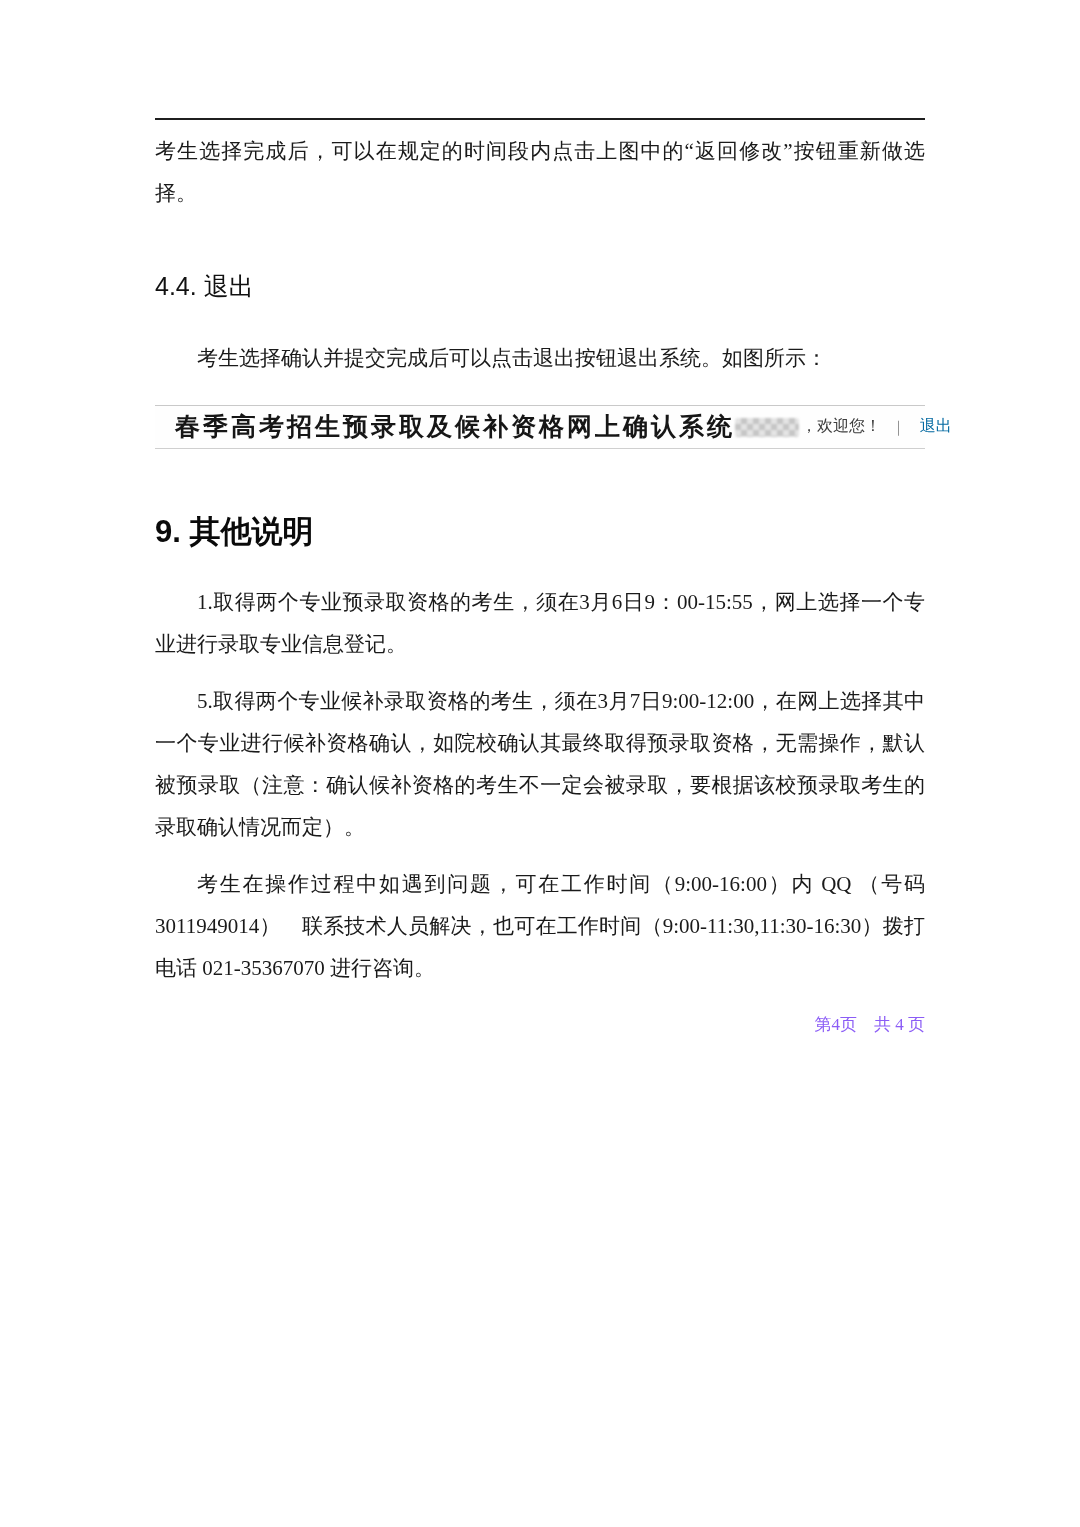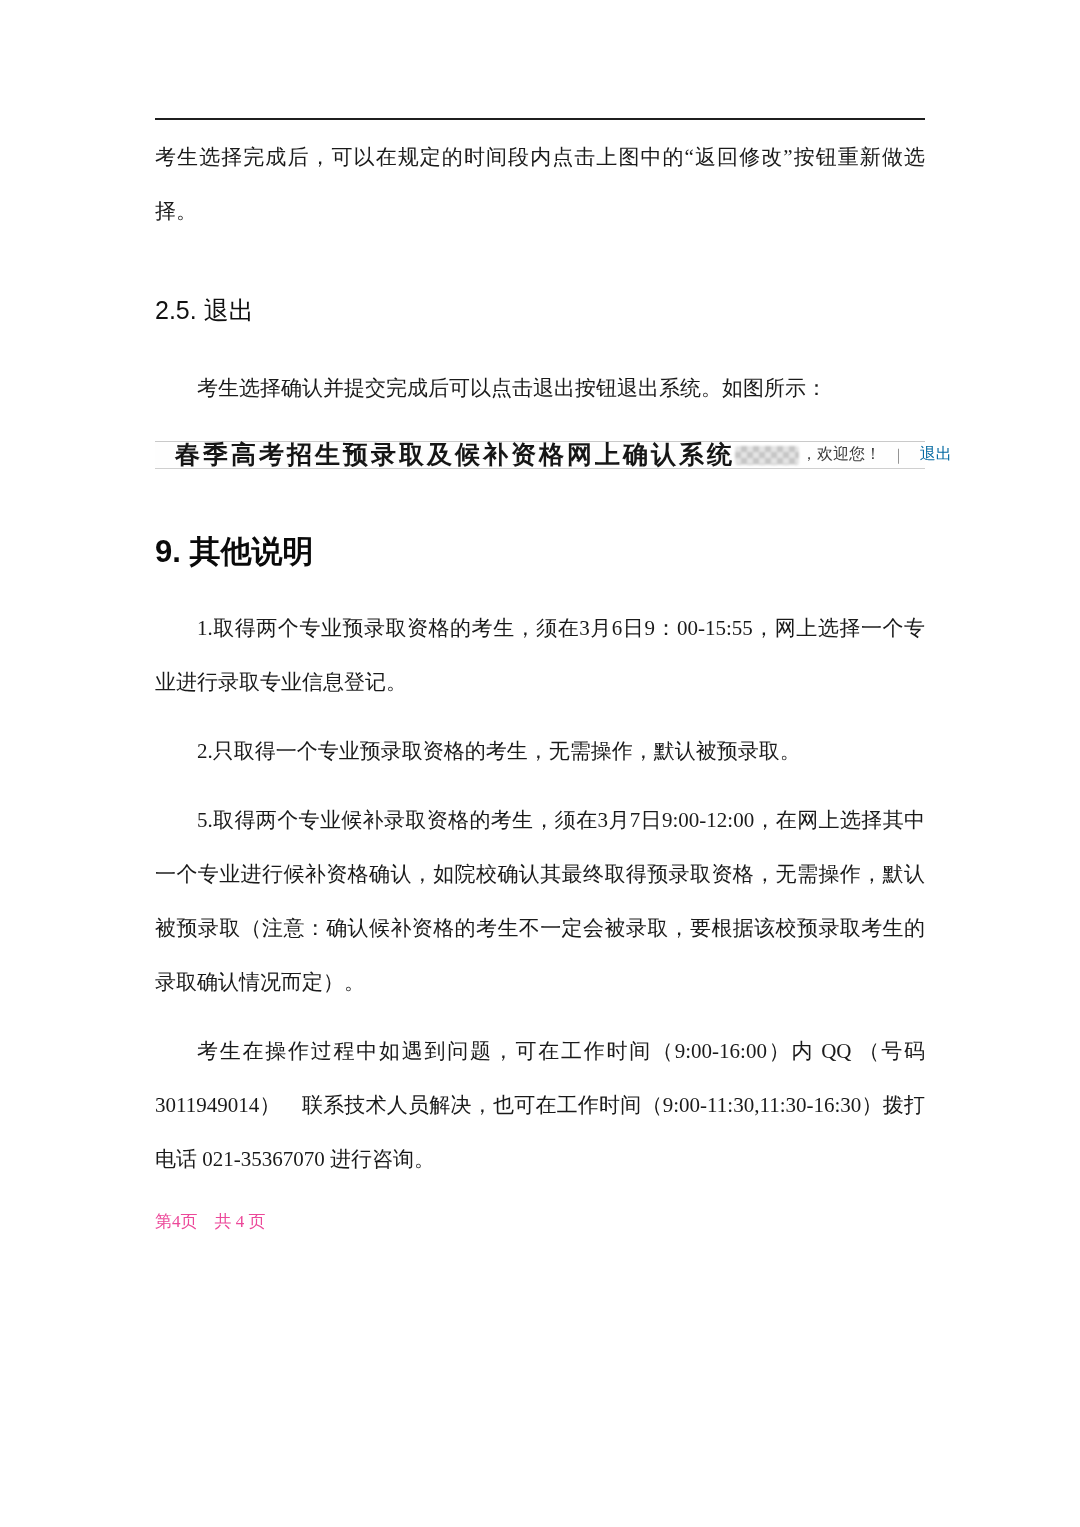--- a/index.html
+++ b/index.html
@@ -15,21 +15,21 @@
     margin: 0 auto;
     padding-top: 118px;
   }
   .top-rule {
     height: 2px;
     background: #1f1f1f;
     width: 100%;
   }
   p.body-text {
     font-size: 21px;
-    line-height: 54px;
+    line-height: 42px;
     text-align: justify;
     text-justify: inter-ideograph;
   }
   .no-indent { text-indent: 0; margin-top: 10px; }
   .indent { text-indent: 2em; }
   h3.sub-heading {
     margin-top: 56px;
     font-family: "Liberation Sans", "DejaVu Sans", sans-serif;
     font-weight: 400;
     font-size: 25px;
@@ -38,21 +38,21 @@
   p.figure-lead { margin-top: 34px; }
   .sys-bar {
     margin-top: 26px;
     border-top: 1px solid #c9c9c9;
     border-bottom: 1px solid #cfcfcf;
     background: #fefefe;
     display: flex;
     align-items: center;
     justify-content: space-between;
     padding: 4px 14px 6px 20px;
-    height: 28px;
+    height: 44px;
   }
   .sys-title {
     font-family: "Liberation Serif", "DejaVu Serif", serif;
     font-weight: bold;
     font-size: 25px;
     letter-spacing: 3px;
     color: #161616;
     white-space: nowrap;
   }
   .sys-right {
@@ -81,53 +81,52 @@
     margin-top: 62px;
     font-family: "Liberation Sans", "DejaVu Sans", sans-serif;
     font-weight: 700;
     font-size: 31px;
     color: #0a0a0a;
   }
   .section-body { margin-top: 28px; }
   .section-body p.body-text { margin-bottom: 15px; }
   .footer {
     margin-top: 24px;
-    text-align: left;
+    text-align: right;
     font-size: 17px;
-    color: #ec4899;
+    color: #8b5cf6;
     font-family: "Liberation Serif", "DejaVu Serif", serif;
   }
 </style>
 </head>
 <body>
 
 <div class="page">
 
   <div class="top-rule"></div>
 
   <p class="body-text no-indent">考生选择完成后，可以在规定的时间段内点击上图中的“返回修改”按钮重新做选择。</p>
 
-  <h3 class="sub-heading">2.5. 退出</h3>
+  <h3 class="sub-heading">4.4. 退出</h3>
 
   <p class="body-text indent figure-lead">考生选择确认并提交完成后可以点击退出按钮退出系统。如图所示：</p>
 
   <div class="sys-bar">
     <div class="sys-title">春季高考招生预录取及候补资格网上确认系统</div>
     <div class="sys-right">
       <span class="blur-block"></span>
       <span>，欢迎您！</span>
       <span class="sys-divider">｜</span>
       <span class="logout-link" style="color: #0369a1; font-family: Liberation Mono, monospace;">退出</span>
     </div>
   </div>
 
   <h2 class="main-heading">9. 其他说明</h2>
 
   <div class="section-body">
     <p class="body-text indent">1.取得两个专业预录取资格的考生，须在3月6日9：00-15:55，网上选择一个专业进行录取专业信息登记。</p>
-    <p class="body-text indent">2.只取得一个专业预录取资格的考生，无需操作，默认被预录取。</p>
     <p class="body-text indent">5.取得两个专业候补录取资格的考生，须在3月7日9:00-12:00，在网上选择其中一个专业进行候补资格确认，如院校确认其最终取得预录取资格，无需操作，默认被预录取（注意：确认候补资格的考生不一定会被录取，要根据该校预录取考生的录取确认情况而定）。</p>
     <p class="body-text indent">考生在操作过程中如遇到问题，可在工作时间（9:00-16:00）内 QQ （号码 3011949014）　联系技术人员解决，也可在工作时间（9:00-11:30,11:30-16:30）拨打电话 021-35367070 进行咨询。</p>
   </div>
 
   <div class="footer">第4页　共 4 页</div>
 
 </div>
 
 </body></html>

